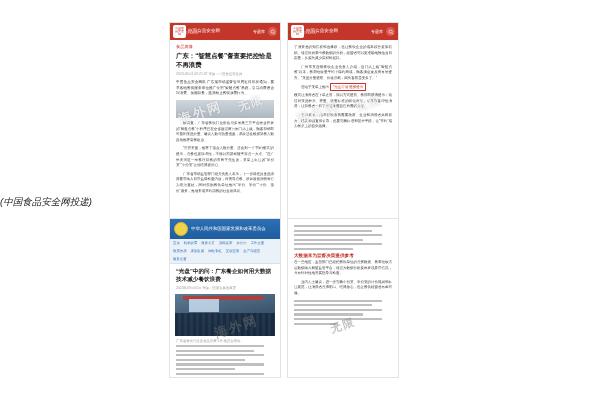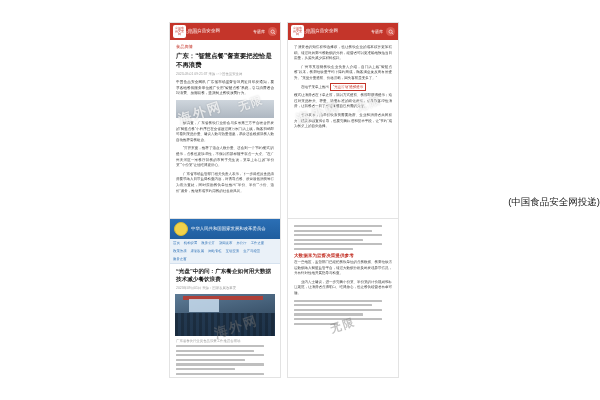--- a/index.html
+++ b/index.html
@@ -156,24 +156,25 @@
   }
   .watermark.dark {
     color: rgba(120,120,120,0.45);
     text-shadow: none;
   }
 
   
   .center-caption {
     position: absolute;
     left: 0; right: 0;
-    text-align: right;
+    text-align: left;
     font-size: 9.5px;
     color: #222;
     font-family: "Liberation Sans", sans-serif;
+    font-style: italic;
   }
 
   
   .gov-head {
     height: 20px;
     background: linear-gradient(180deg,#2b6fb5,#1f5d9e);
     display: flex;
     align-items: center;
     padding: 0 4px;
     box-sizing: border-box;

